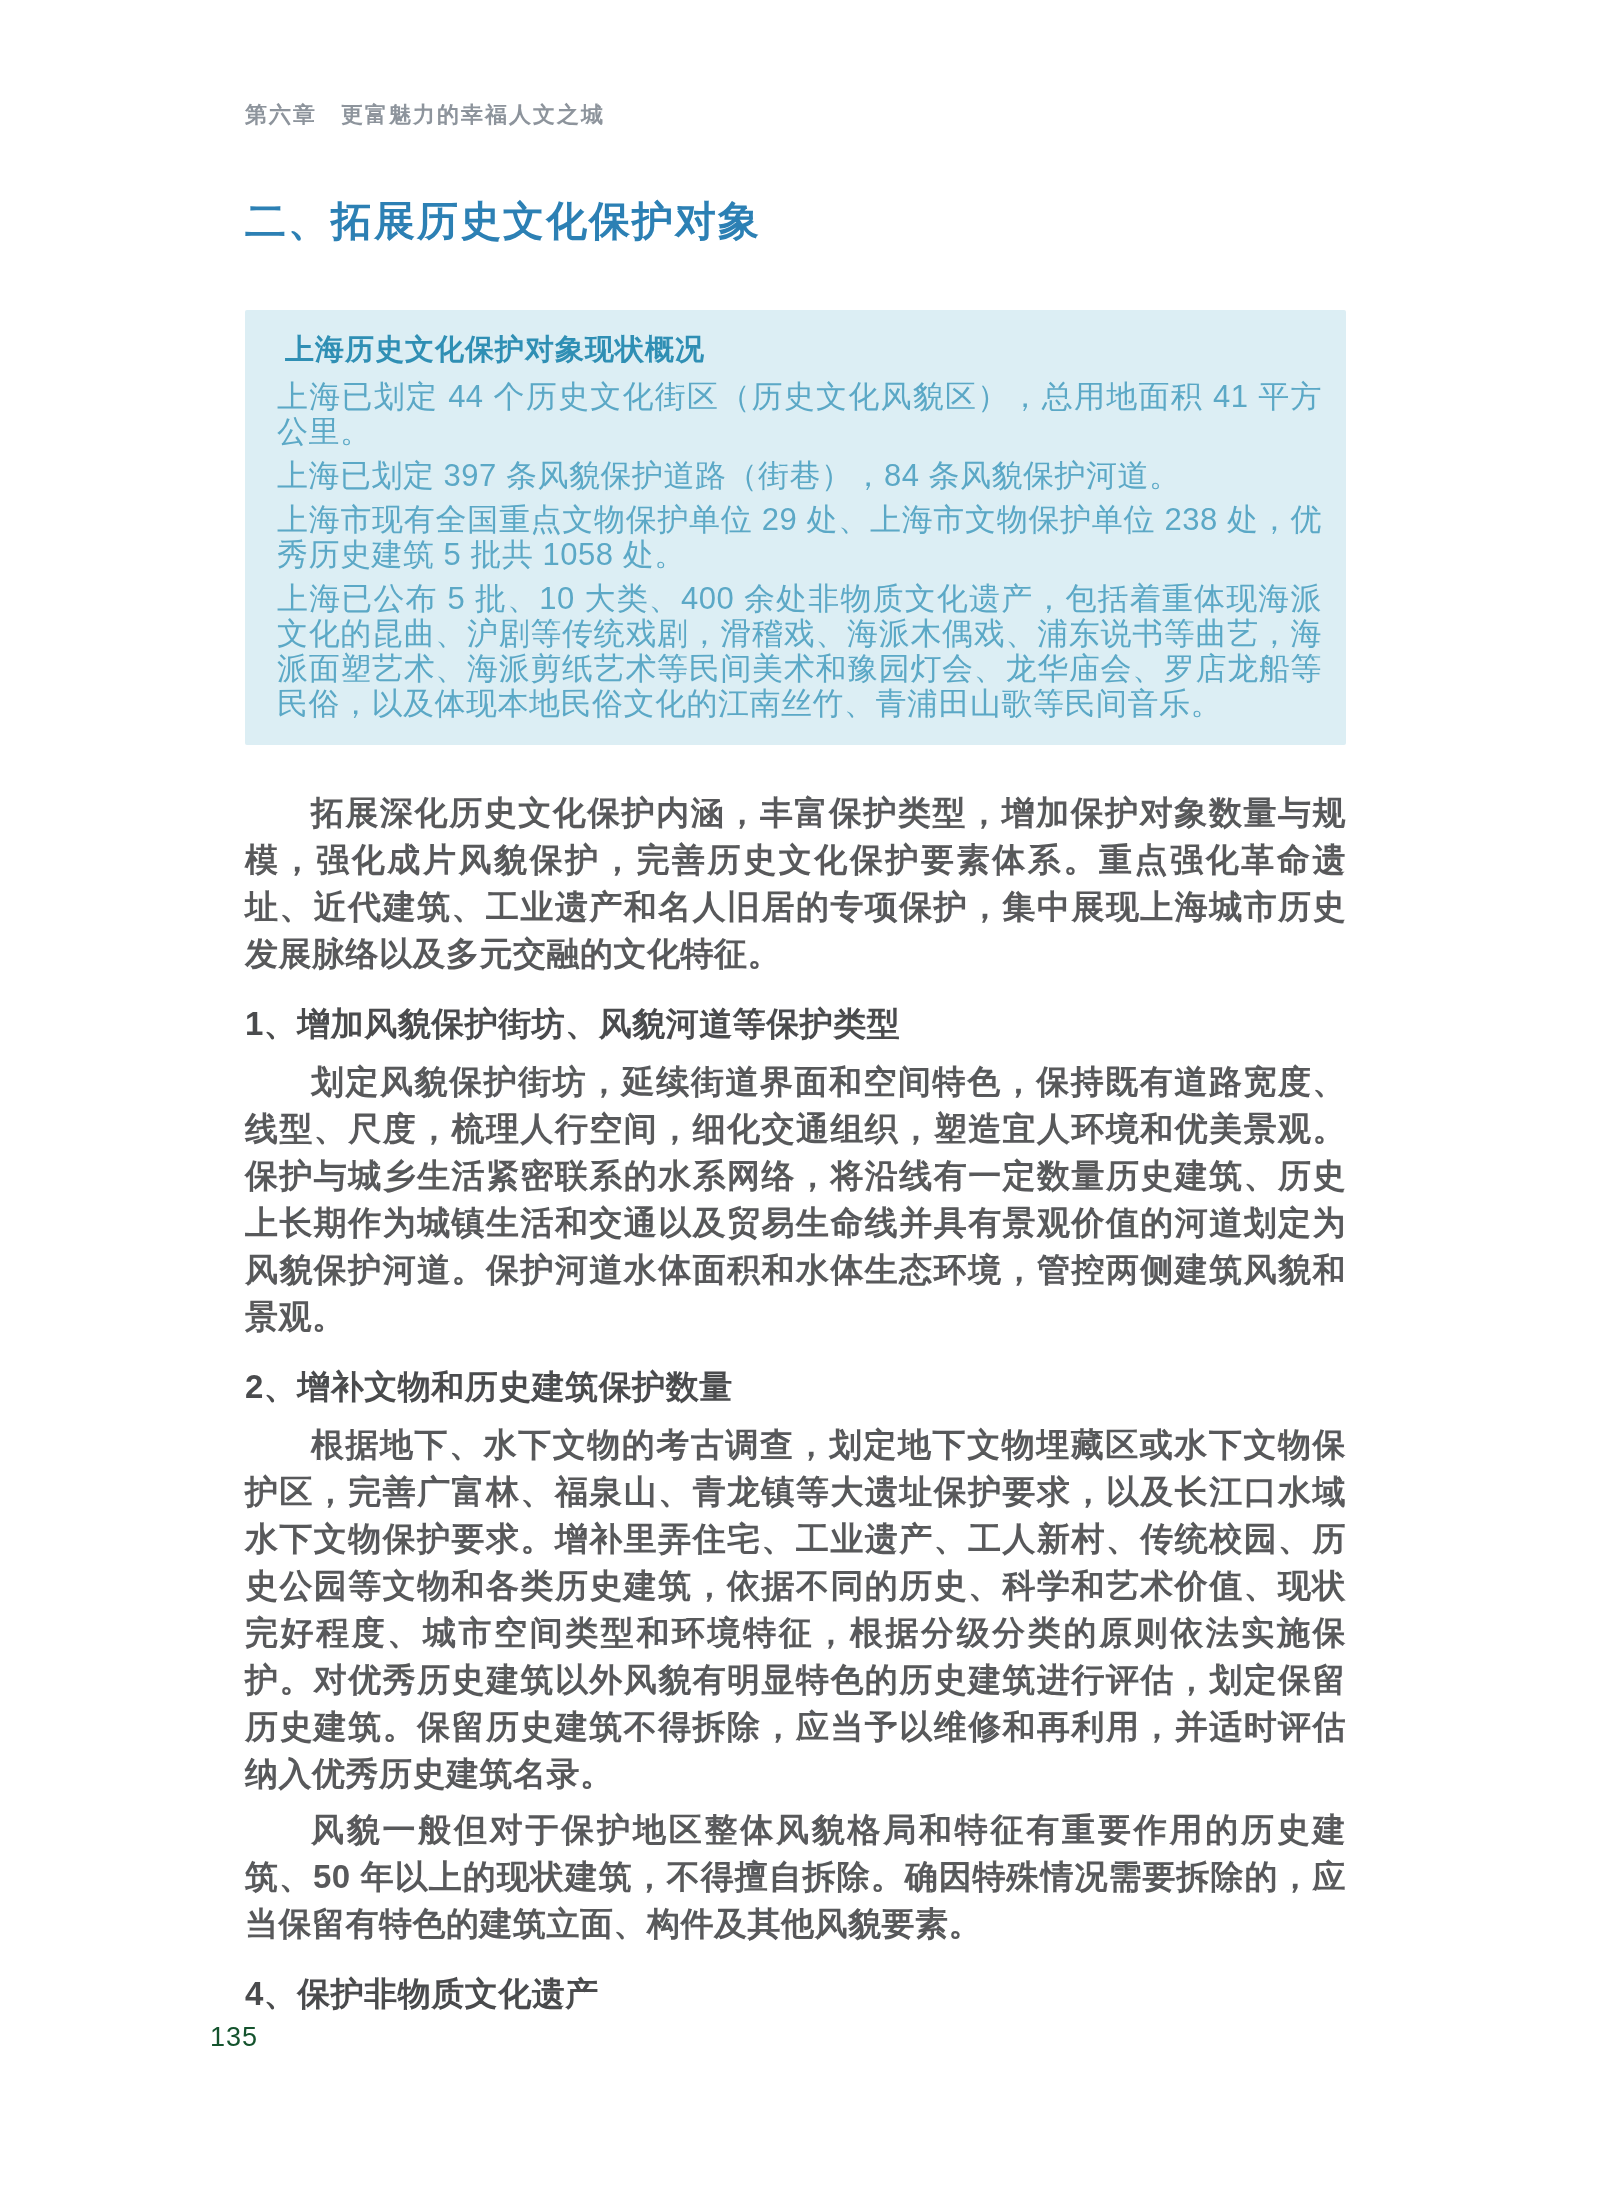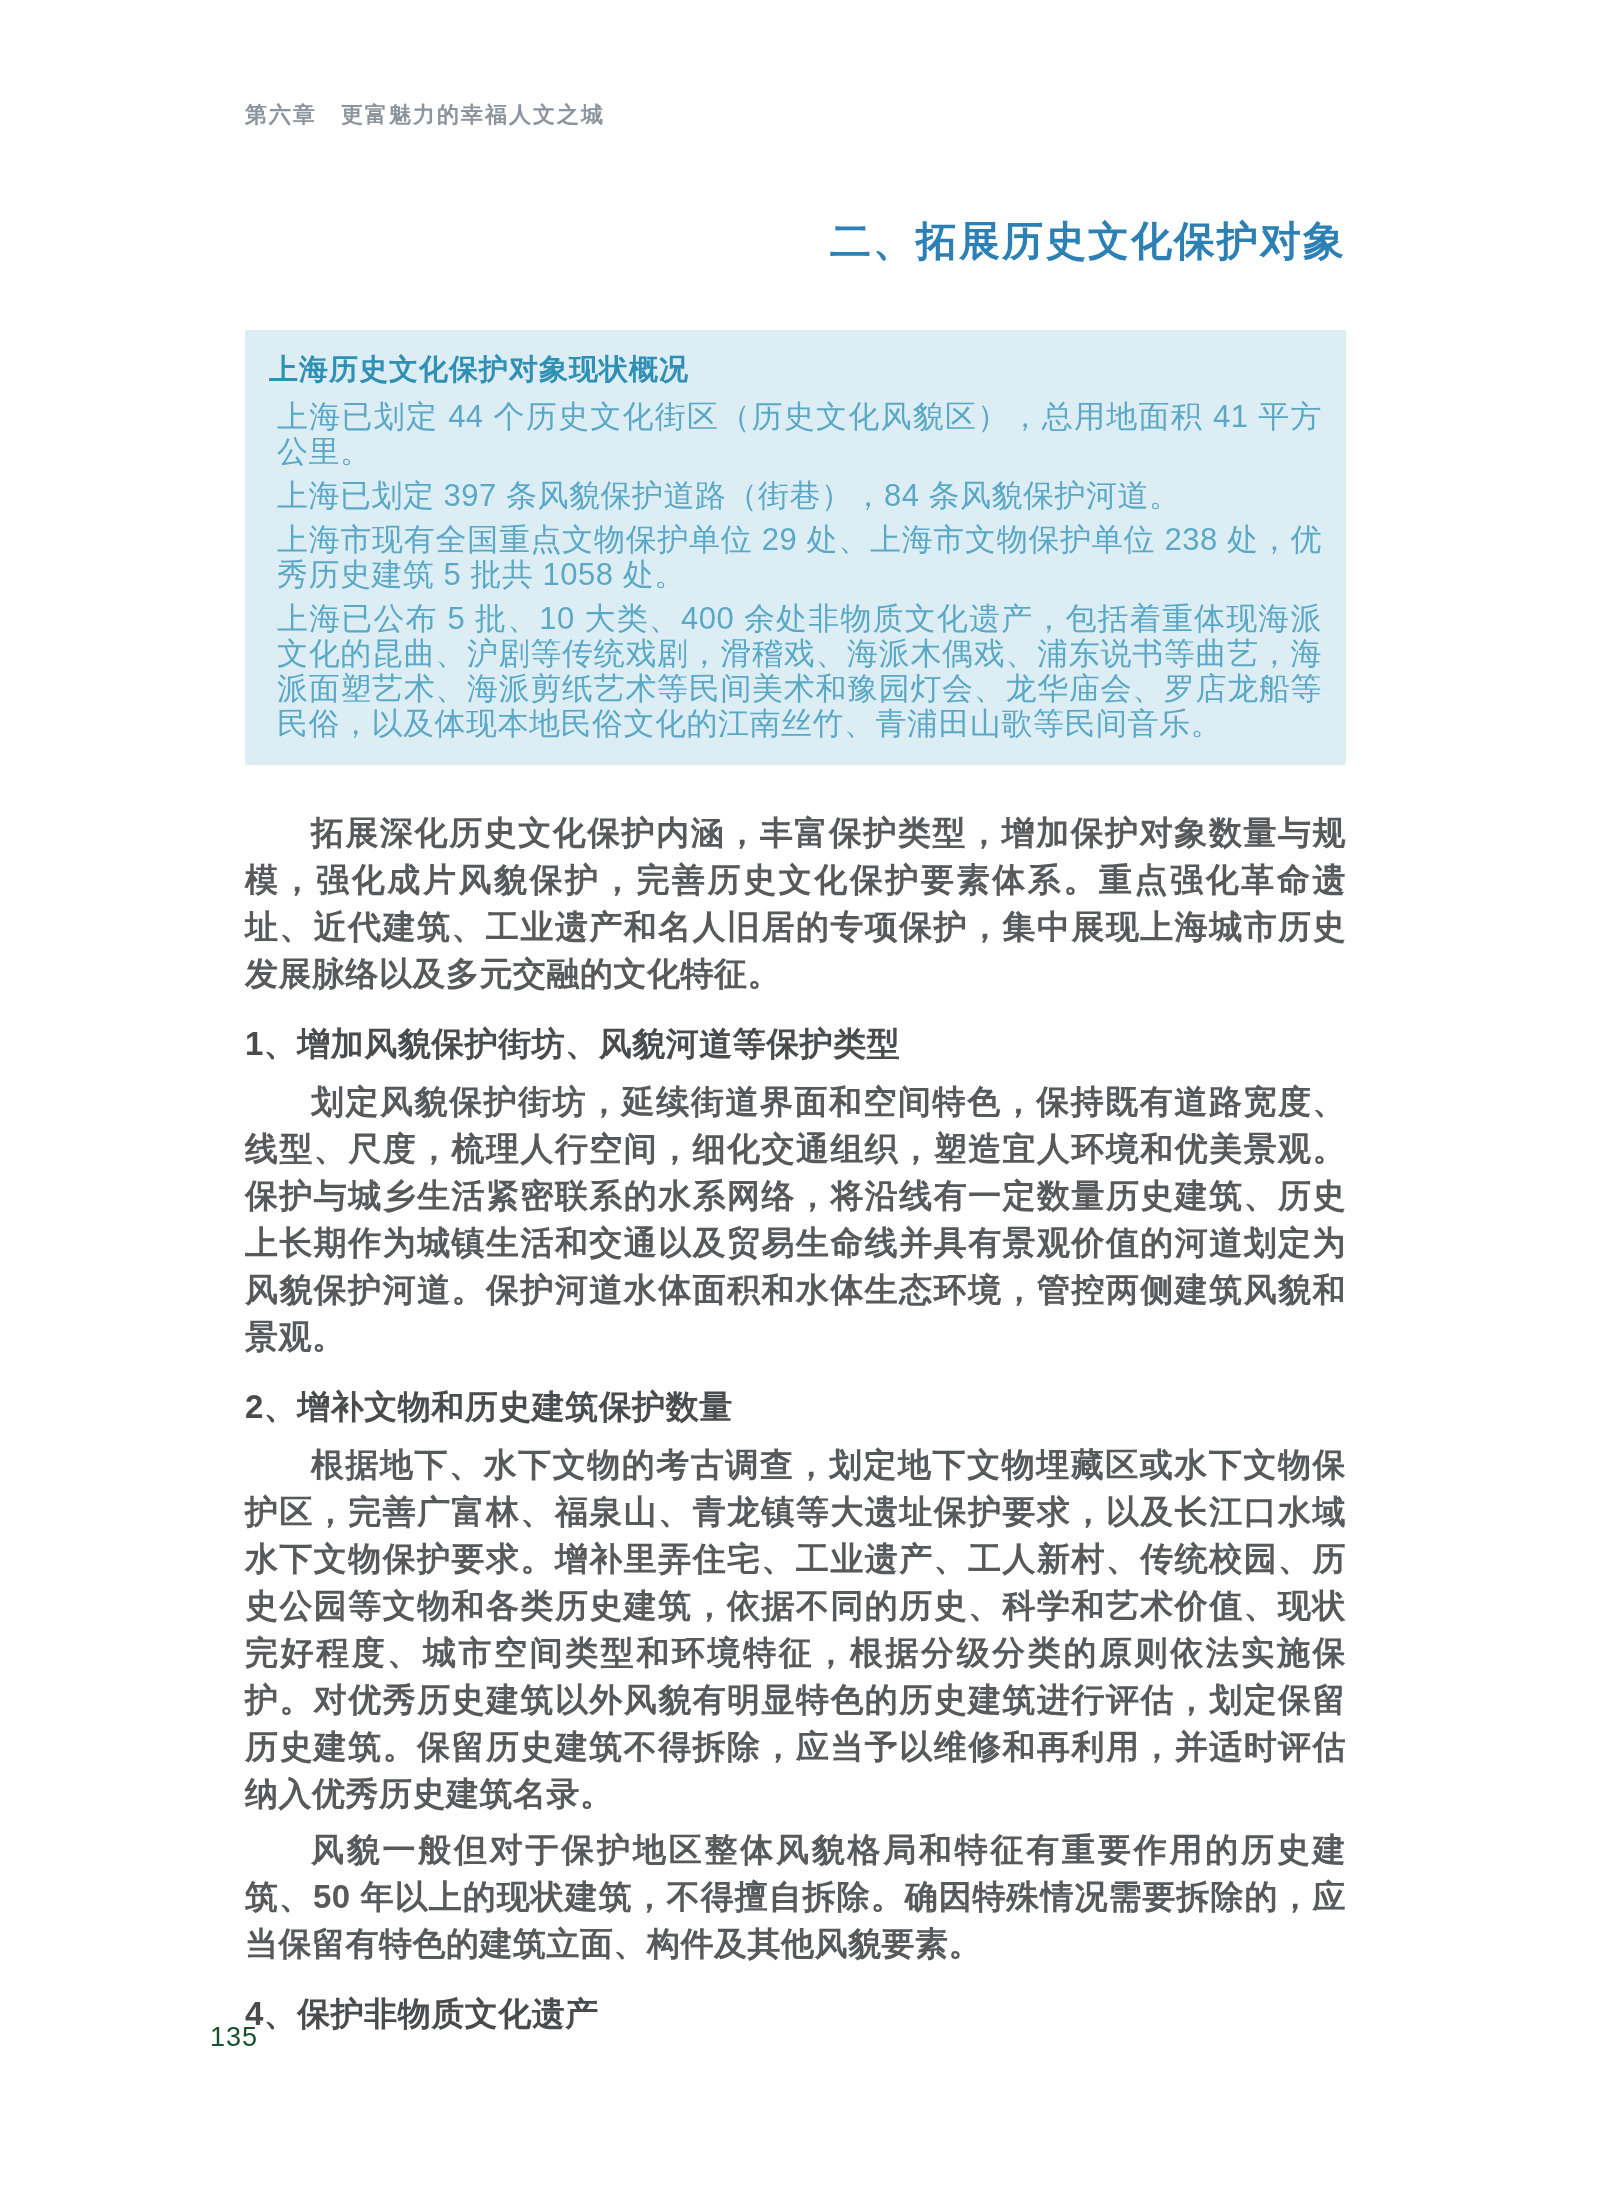--- a/index.html
+++ b/index.html
@@ -27,40 +27,40 @@
   }
   .chapter-label {
     padding-top: 101px;
     font-size: 22px;
     line-height: 28px;
     color: #8d949c;
     letter-spacing: 2px;
     font-weight: 600;
   }
   .page-title {
-    margin: 88px 0 0 0;
+    margin: 68px 0 0 0;
     font-size: 41px;
     line-height: 49px;
     color: #2c80b4;
     font-weight: 600;
     letter-spacing: 2px;
-    text-align: right;
   }
   .info-box {
     margin-top: 64px;
     background: #dceef4;
     padding: 21px 24px 24px 24px;
     border-radius: 2px;
   }
   .info-box-title {
     font-size: 29px;
     line-height: 37px;
     font-weight: 700;
     color: #2f8fb4;
     letter-spacing: 1px;
+    margin-left: 16px;
   }
   .info-box p {
     margin: 9px 0 0 8px;
     font-size: 31px;
     line-height: 35px;
     color: #5ba8c6;
     text-align: justify;
     letter-spacing: 0.5px;
   }
   .info-box p.first {

